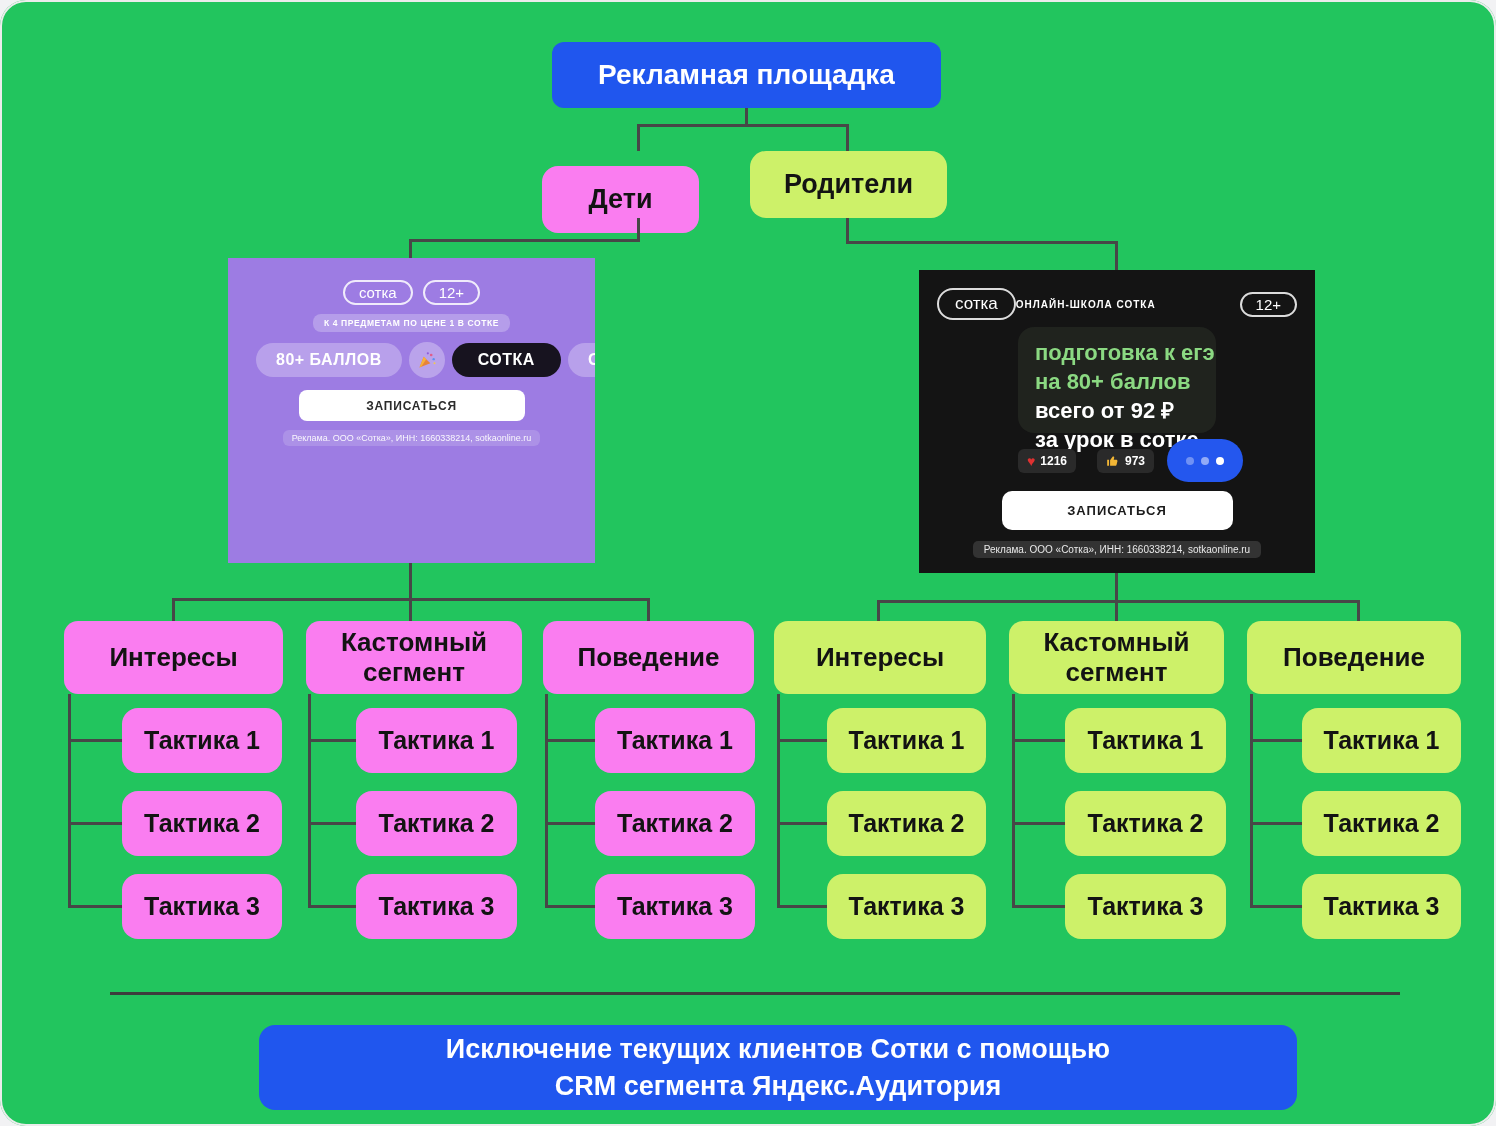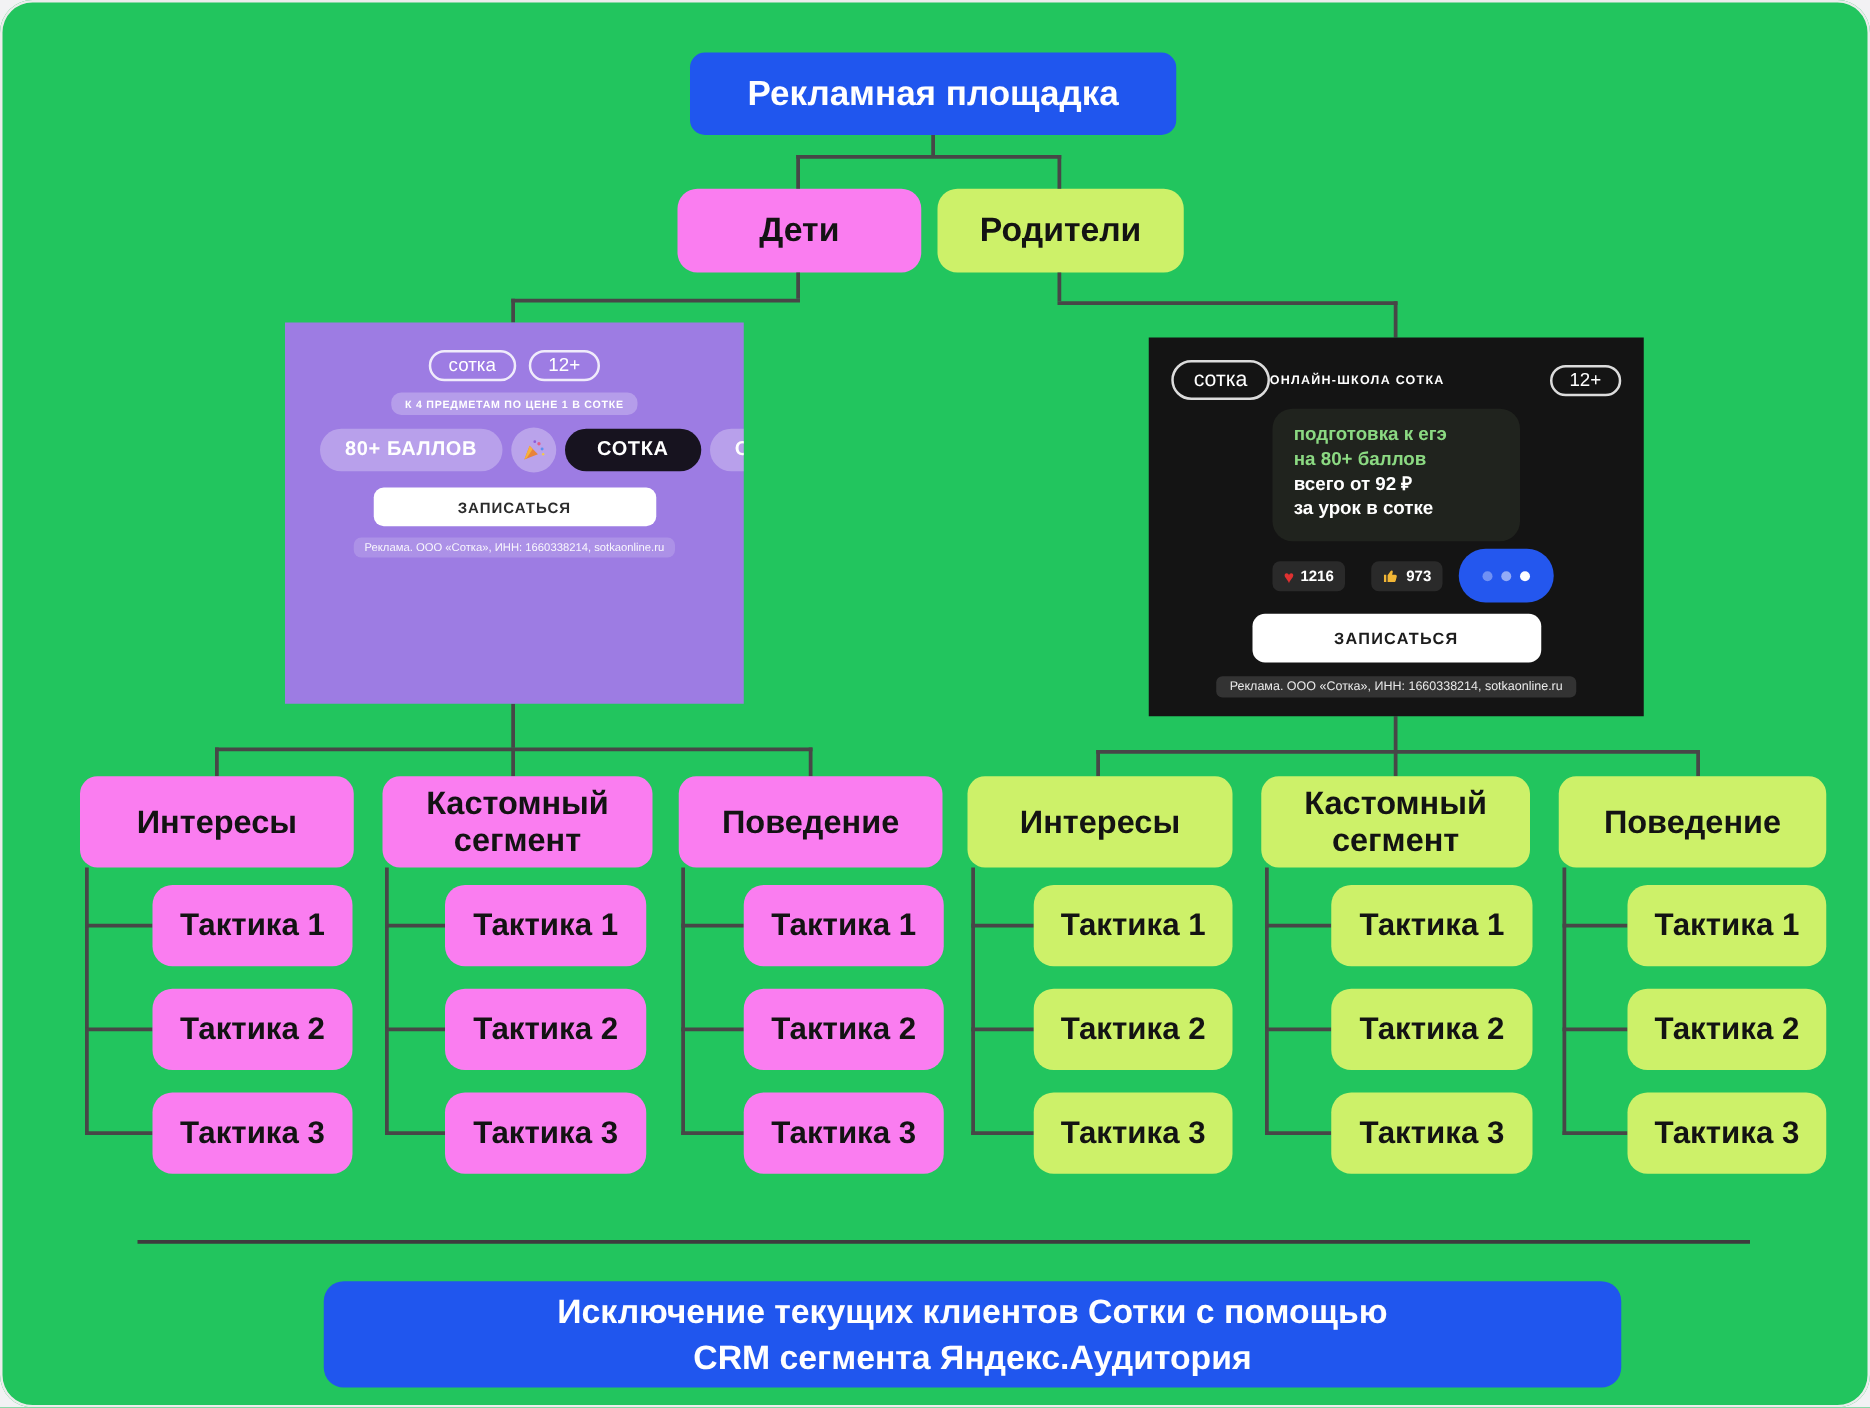--- a/index.html
+++ b/index.html
@@ -34,21 +34,21 @@
   .pk-emoji{width:36px;height:36px;border-radius:50%;background:rgba(255,255,255,.3);display:flex;align-items:center;justify-content:center;flex:none;}
   .pk-speaker{width:38px;height:38px;border-radius:50%;background:#fff;display:flex;align-items:center;justify-content:center;flex:none;}
   .pk-cta{margin-top:12px;width:226px;height:31px;background:#fff;border-radius:8px;display:flex;align-items:center;justify-content:center;font-size:12px;font-weight:700;letter-spacing:.8px;color:#2b2b2b;}
   .pk-legal{margin-top:9px;background:rgba(255,255,255,.16);color:rgba(255,255,255,.92);font-size:9px;padding:3px 9px;border-radius:6px;white-space:nowrap;}
 
   .ad-parents{background:#141414;}
   .pp-header{display:flex;align-items:center;width:100%;padding:0 18px;box-sizing:border-box;margin-top:18px;}
   .pp-caption{color:#fff;font-size:10px;font-weight:700;letter-spacing:1px;margin-left:0;}
   .pp-spacer{flex:1;}
   .pp-card{margin-top:7px;width:198px;height:106px;background:#20231e;border-radius:16px;box-sizing:border-box;padding:11px 0 0 17px;text-align:left;}
-  .pp-line{font-size:15px;font-weight:700;line-height:1.32;white-space:nowrap;}
+  .pp-line{font-size:22px;font-weight:700;line-height:1.32;white-space:nowrap;}
   .green-text{color:#8BD982;}
   .white-text{color:#fff;}
   .pp-react-row{width:100%;box-sizing:border-box;display:flex;align-items:center;padding:0 72px 0 99px;margin-top:6px;}
   .pp-react{height:24px;background:#2a2a2a;border-radius:6px;display:flex;align-items:center;gap:5px;padding:0 9px;color:#fff;font-size:12px;font-weight:700;flex:none;}
   .pp-react.second{margin-left:21px;}
   .heart{color:#e03131;font-size:14px;line-height:1;}
   .pp-dots{margin-left:auto;width:76px;height:43px;border-radius:22px;background:#2457EE;display:flex;align-items:center;justify-content:center;gap:7px;}
   .pp-dot{width:8px;height:8px;border-radius:50%;}
   .d1{background:rgba(255,255,255,.35);} .d2{background:rgba(255,255,255,.5);} .d3{background:#fff;}
   .pp-cta{margin-top:9px;width:231px;height:39px;background:#fff;border-radius:10px;display:flex;align-items:center;justify-content:center;font-size:13px;font-weight:700;letter-spacing:1px;color:#1c1c1c;}
@@ -57,21 +57,21 @@
   
   .divider{position:absolute;left:110px;top:992px;width:1290px;height:3px;background:#3d3d3d;}
   .banner{position:absolute;left:259px;top:1025px;width:1038px;height:85px;background:#2056EE;border-radius:16px;display:flex;flex-direction:column;align-items:center;justify-content:center;color:#fff;font-size:27px;font-weight:700;line-height:1.35;text-align:center;}
 </style>
 </head>
 <body>
 
 <div id="canvas">
 
   <div class="node blue root" style="left:552px;top:42px;width:389px;height:66px">Рекламная площадка</div>
-  <div class="node pink aud" style="left:542px;top:151px;width:195px;height:67px">Дети</div>
+  <div class="node pink aud" style="left:542px;top:166px;width:157px;height:67px">Дети</div>
   <div class="node green aud" style="left:750px;top:151px;width:197px;height:67px">Родители</div>
 
   <div class="line" style="left:745px;top:108px;width:3px;height:16px"></div>
   <div class="line" style="left:637px;top:124px;width:212px;height:3px"></div>
   <div class="line" style="left:637px;top:124px;width:3px;height:27px"></div>
   <div class="line" style="left:846px;top:124px;width:3px;height:27px"></div>
 
   <div class="line" style="left:637px;top:218px;width:3px;height:21px"></div>
   <div class="line" style="left:409px;top:239px;width:231px;height:3px"></div>
   <div class="line" style="left:409px;top:239px;width:3px;height:19px"></div>

